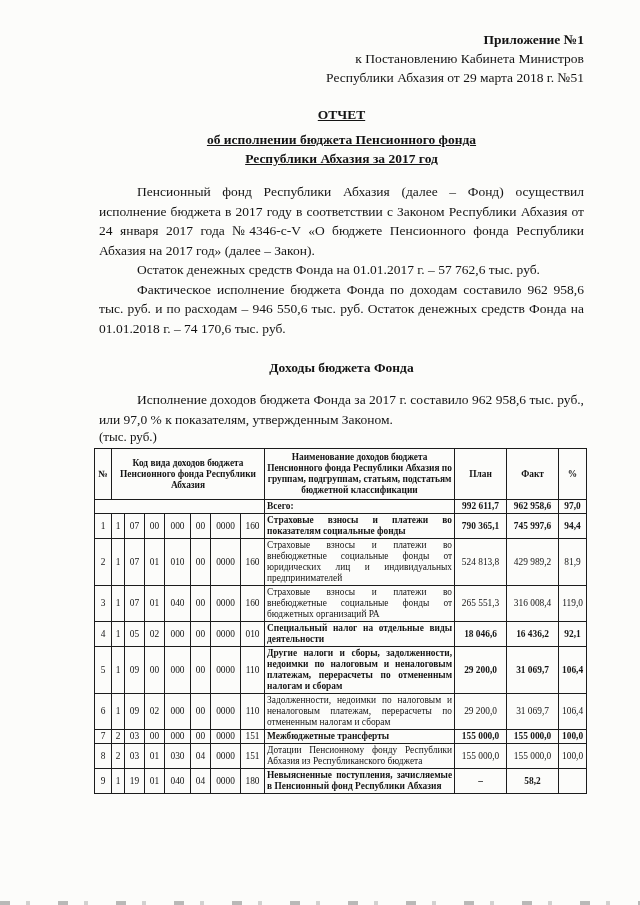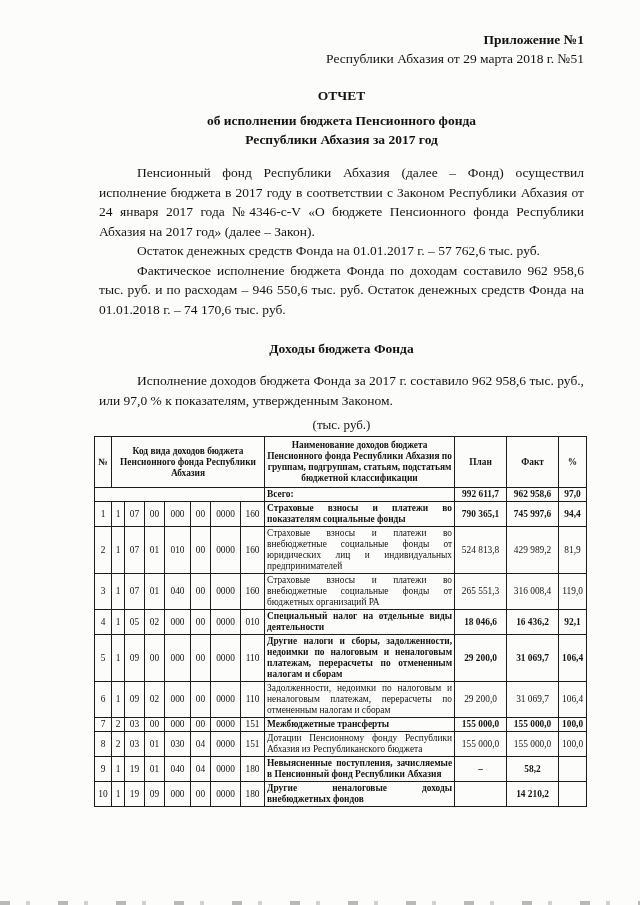--- a/index.html
+++ b/index.html
@@ -11,29 +11,29 @@
     background: #fcfcfa;
     font-family: "Liberation Serif", "DejaVu Serif", serif;
     color: #141414;
     overflow: hidden;
   }
   .content { padding: 30px 56px 8px 99px; }
 
   .doc-header { text-align: right; font-size: 13.5px; line-height: 19px; }
   .doc-header .appendix { font-weight: bold; }
 
-  .title-block { text-align: center; font-weight: bold; font-size: 13.5px; line-height: 19px; margin-top: 18px; }
+  .title-block { text-align: center; font-weight: bold; font-size: 13.5px; line-height: 19px; margin-top: 18px; text-decoration: underline; }
   .title-block .report-word { margin-bottom: 6px; }
 
   .body-text { margin-top: 14px; font-size: 13.5px; line-height: 19.5px; text-align: justify; }
   .body-text p { margin: 0; text-indent: 38px; }
 
   .section-title { text-align: center; font-weight: bold; font-size: 13.5px; margin: 22px 0 12px 0; }
 
-  .units-note { text-align: center; font-size: 13px; margin-top: 7px; margin-bottom: 3px; }
+  .units-note { text-align: left; font-size: 13px; margin-top: 0; margin-bottom: 3px; }
 
   table.income {
     border-collapse: collapse;
     table-layout: fixed;
     width: 492px;
     margin-left: -5px;
     font-size: 9.4px;
     line-height: 11px;
   }
   table.income th, table.income td {
@@ -62,20 +62,21 @@
   }
 </style>
 </head>
 <body>
 
 <div class="page">
   <div class="content">
 
     <div class="doc-header">
       <div class="appendix">Приложение №1</div>
+      <div>к Постановлению Кабинета Министров</div>
       <div>Республики Абхазия от 29 марта 2018 г. №51</div>
     </div>
 
     <div class="title-block">
       <div class="report-word">ОТЧЕТ</div>
       <div>об исполнении бюджета Пенсионного фонда</div>
       <div>Республики Абхазия за 2017 год</div>
     </div>
 
     <div class="body-text">
@@ -244,33 +245,19 @@
             <td class="code-cell">01</td>
             <td class="code-cell">040</td>
             <td class="code-cell">04</td>
             <td class="code-cell">0000</td>
             <td class="code-cell">180</td>
             <td class="name-cell bold">Невыясненные поступления, зачисляемые в Пенсионный фонд Республики Абхазия</td>
             <td class="val-cell bold">–</td>
             <td class="val-cell bold">58,2</td>
             <td class="pct-cell bold"></td>
           </tr>
-          <tr>
-            <td class="num-cell">10</td>
-            <td class="code-cell">1</td>
-            <td class="code-cell">19</td>
-            <td class="code-cell">09</td>
-            <td class="code-cell">000</td>
-            <td class="code-cell">00</td>
-            <td class="code-cell">0000</td>
-            <td class="code-cell">180</td>
-            <td class="name-cell bold">Другие неналоговые доходы внебюджетных фондов</td>
-            <td class="val-cell bold"></td>
-            <td class="val-cell bold">14 210,2</td>
-            <td class="pct-cell bold"></td>
-          </tr>
         </tbody>
     </table>
 
   </div>
 
   <div class="scan-artifacts"></div>
 </div>
 
 </body></html>

